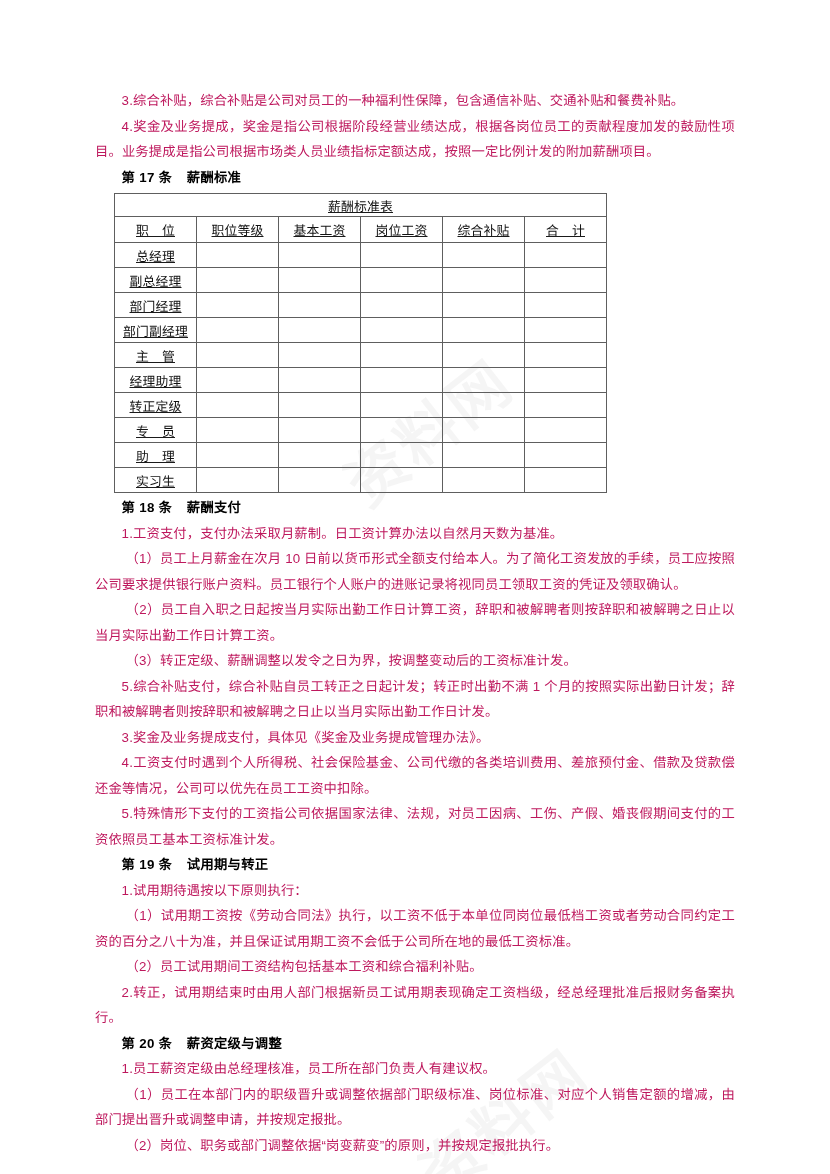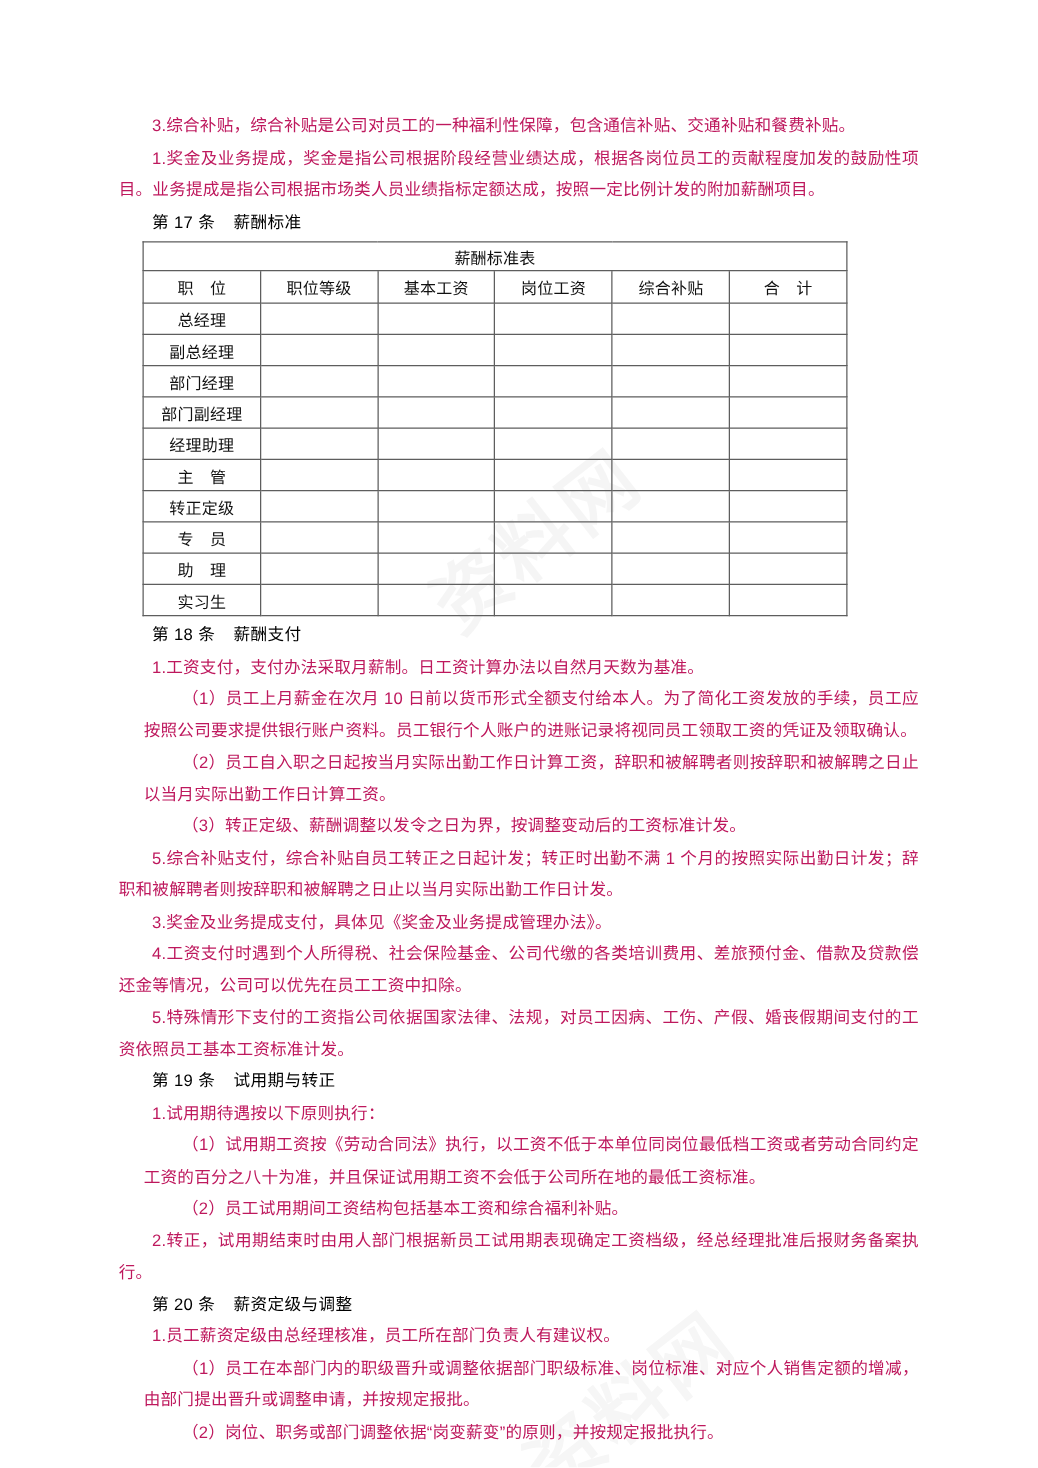--- a/index.html
+++ b/index.html
@@ -55,37 +55,38 @@
   p.para {
     margin: 0;
     font-size: 13.3px;
     line-height: 25.5px;
     text-align: justify;
     text-justify: inter-ideograph;
     letter-spacing: 0.15px;
     color: #be185d;
   }
   p.lvl1 { text-indent: 2em; }
-  p.lvl2 { text-indent: 2.3em; margin-left: 20px; }
+  p.lvl2 { text-indent: 2.3em; }
 
   p.heading {
     margin: 0;
     font-size: 13.3px;
-    font-weight: 400;
+    font-weight: 700;
     line-height: 25.5px;
     text-indent: 2em;
     letter-spacing: 0.3px;
     color: #000;
   }
   .heading .gap { display: inline-block; width: 1.1em; }
 
   
   .table-wrap {
     margin: 3px 0 2px 19px;
-    width: 564px;
+    width: 493px;
+    text-decoration: underline;
   }
   table.salary {
     border-collapse: collapse;
     width: 100%;
     table-layout: fixed;
     font-size: 12.8px;
     color: #111;
   }
   table.salary td, table.salary th {
     border: 1px solid #5e5e5e;
@@ -110,21 +111,21 @@
 
 <div id="page">
 
   <div class="watermark-layer">
     <div class="wm wm-a">资料网</div>
     <div class="wm wm-b">资料网</div>
   </div>
 
   <div class="content" id="content">
       <p class="para lvl1">3.综合补贴，综合补贴是公司对员工的一种福利性保障，包含通信补贴、交通补贴和餐费补贴。</p>
-      <p class="para lvl1">1.奖金及业务提成，奖金是指公司根据阶段经营业绩达成，根据各岗位员工的贡献程度加发的鼓励性项目。业务提成是指公司根据市场类人员业绩指标定额达成，按照一定比例计发的附加薪酬项目。</p>
+      <p class="para lvl1">4.奖金及业务提成，奖金是指公司根据阶段经营业绩达成，根据各岗位员工的贡献程度加发的鼓励性项目。业务提成是指公司根据市场类人员业绩指标定额达成，按照一定比例计发的附加薪酬项目。</p>
       <p class="heading"><span>第 17 条</span><span class="gap"></span><span>薪酬标准</span></p>
       <div class="table-wrap">
         <table class="salary">
           <tbody>
             <tr class="title-row">
               <td colspan="6">薪酬标准表</td>
             </tr>
             <tr class="head-row">
               <td class="pos-col">职　位</td>
               <td>职位等级</td>
@@ -159,29 +160,29 @@
             </tr>
             <tr>
               <td class="pos-col">部门副经理</td>
               <td></td>
               <td></td>
               <td></td>
               <td></td>
               <td></td>
             </tr>
             <tr>
+              <td class="pos-col">主　管</td>
+              <td></td>
+              <td></td>
+              <td></td>
+              <td></td>
+              <td></td>
+            </tr>
+            <tr>
               <td class="pos-col">经理助理</td>
-              <td></td>
-              <td></td>
-              <td></td>
-              <td></td>
-              <td></td>
-            </tr>
-            <tr>
-              <td class="pos-col">主　管</td>
               <td></td>
               <td></td>
               <td></td>
               <td></td>
               <td></td>
             </tr>
             <tr>
               <td class="pos-col">转正定级</td>
               <td></td>
               <td></td>

